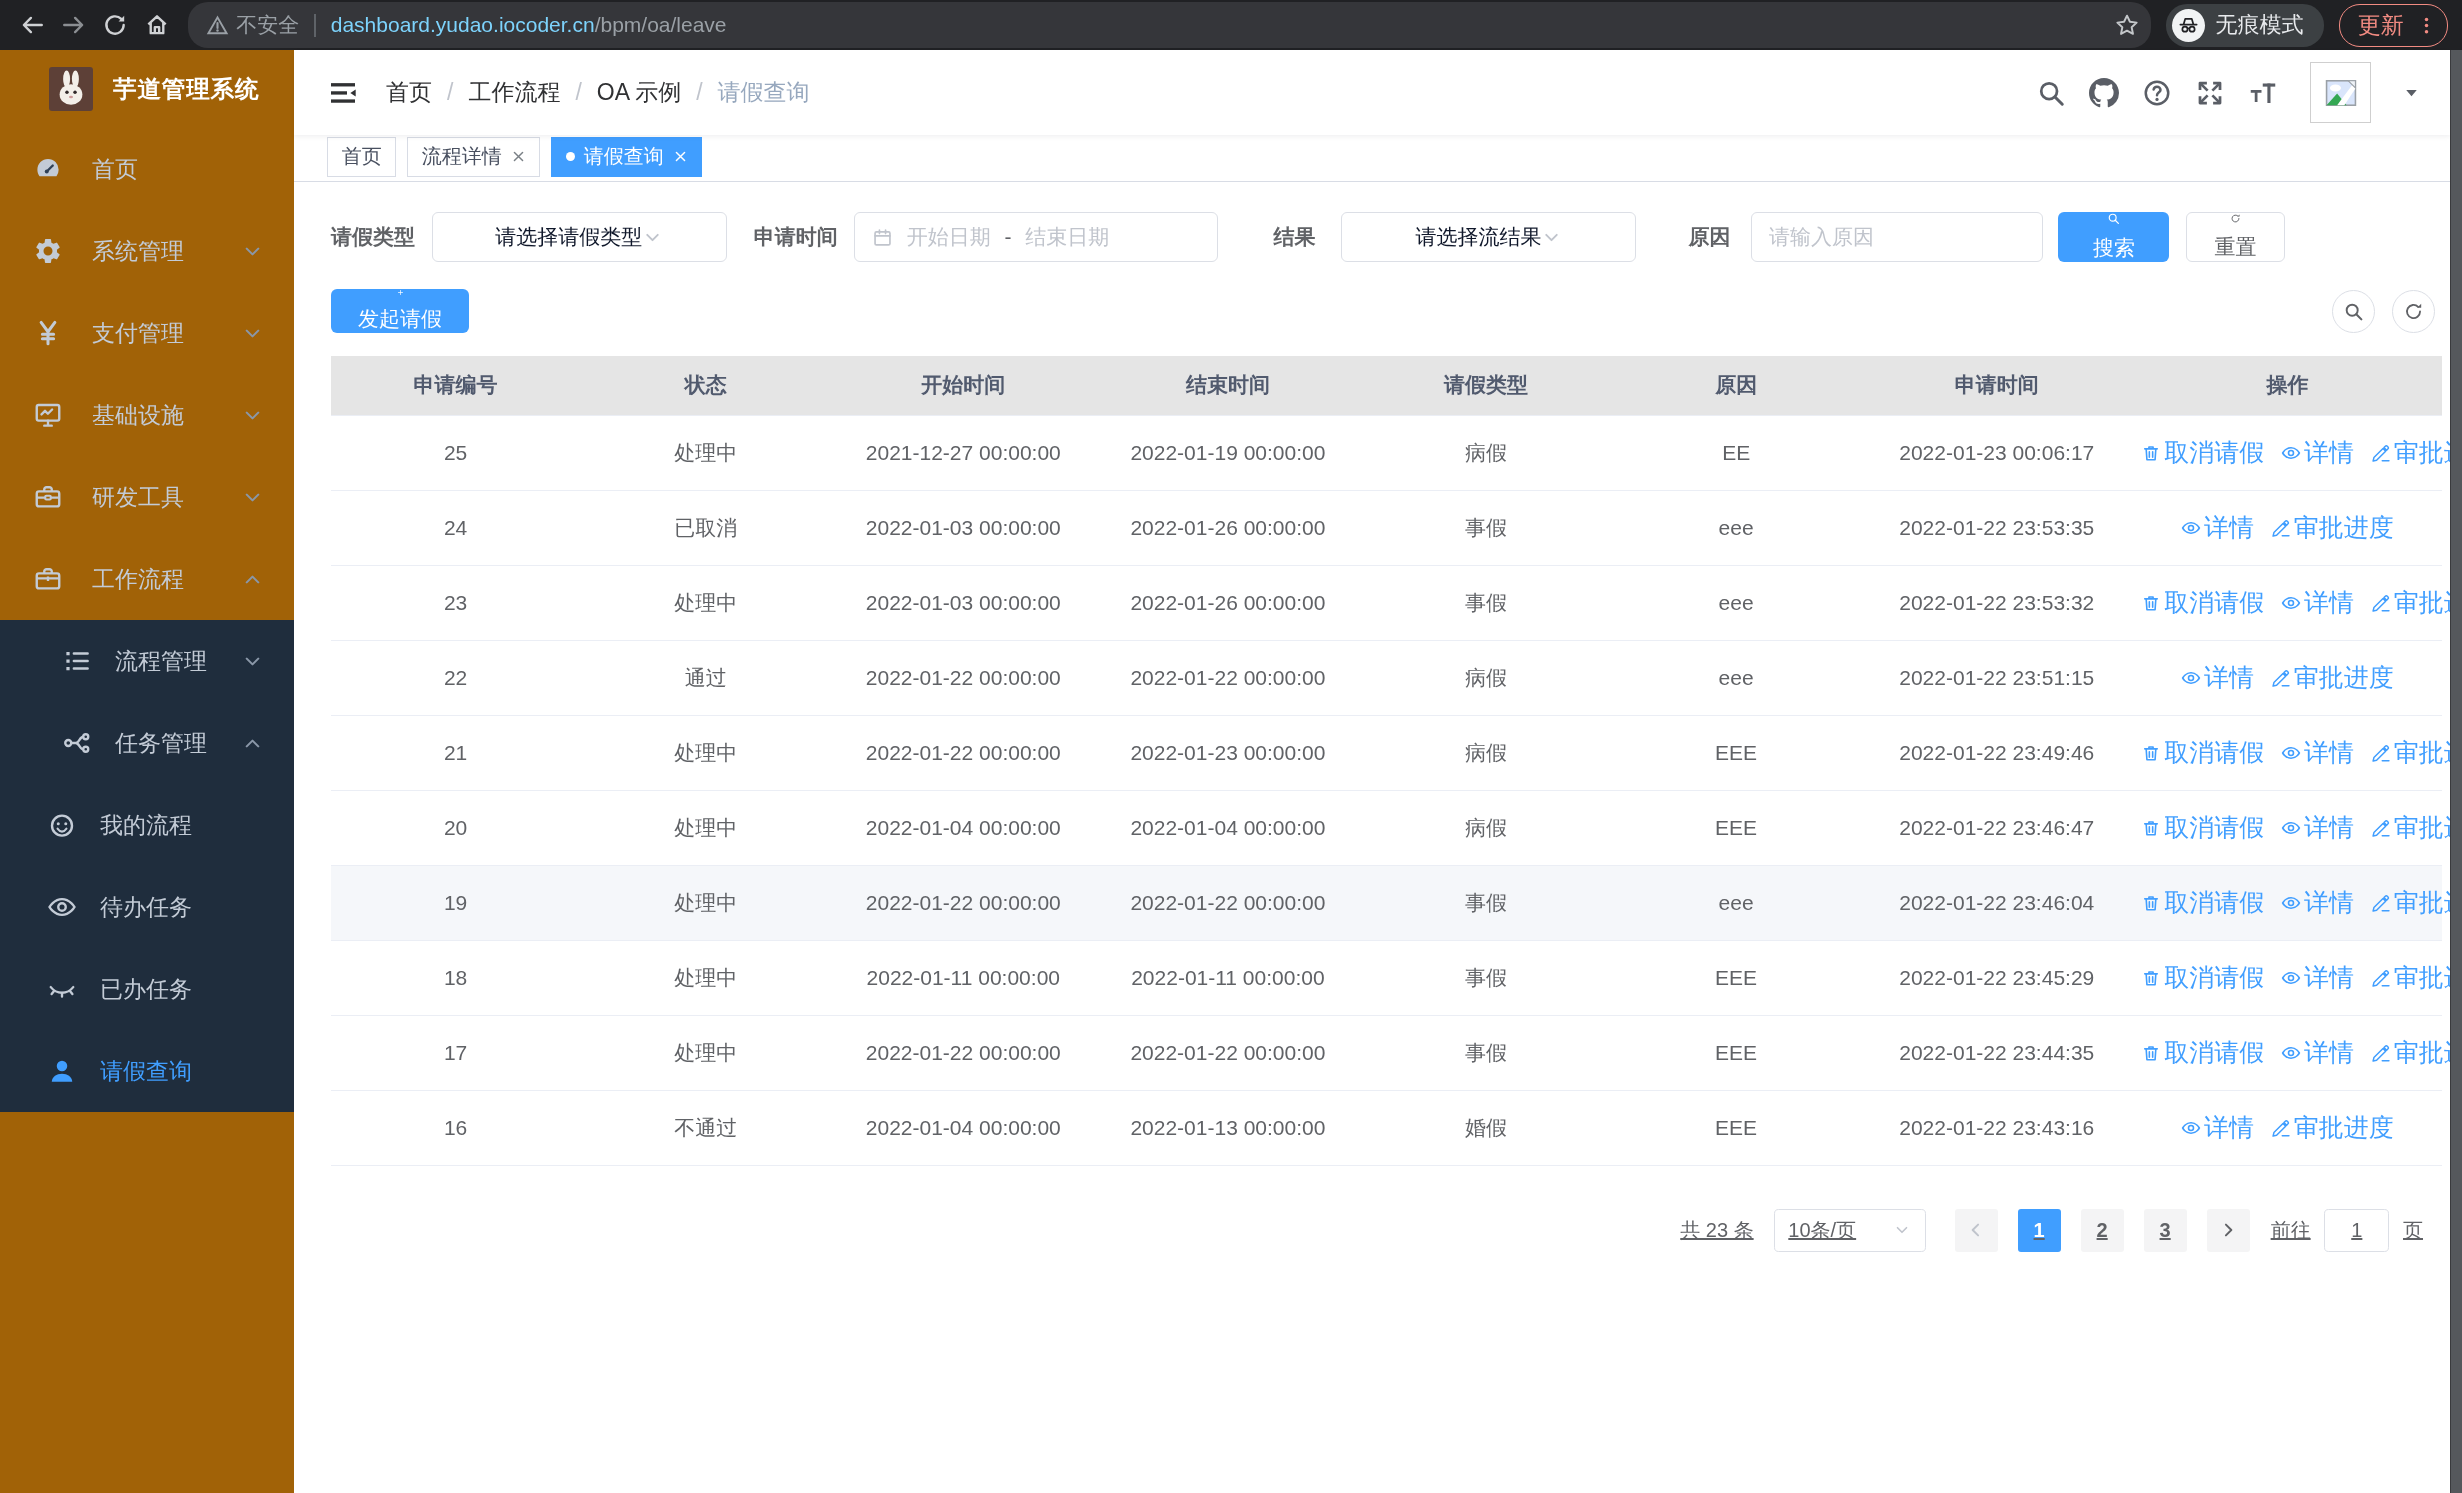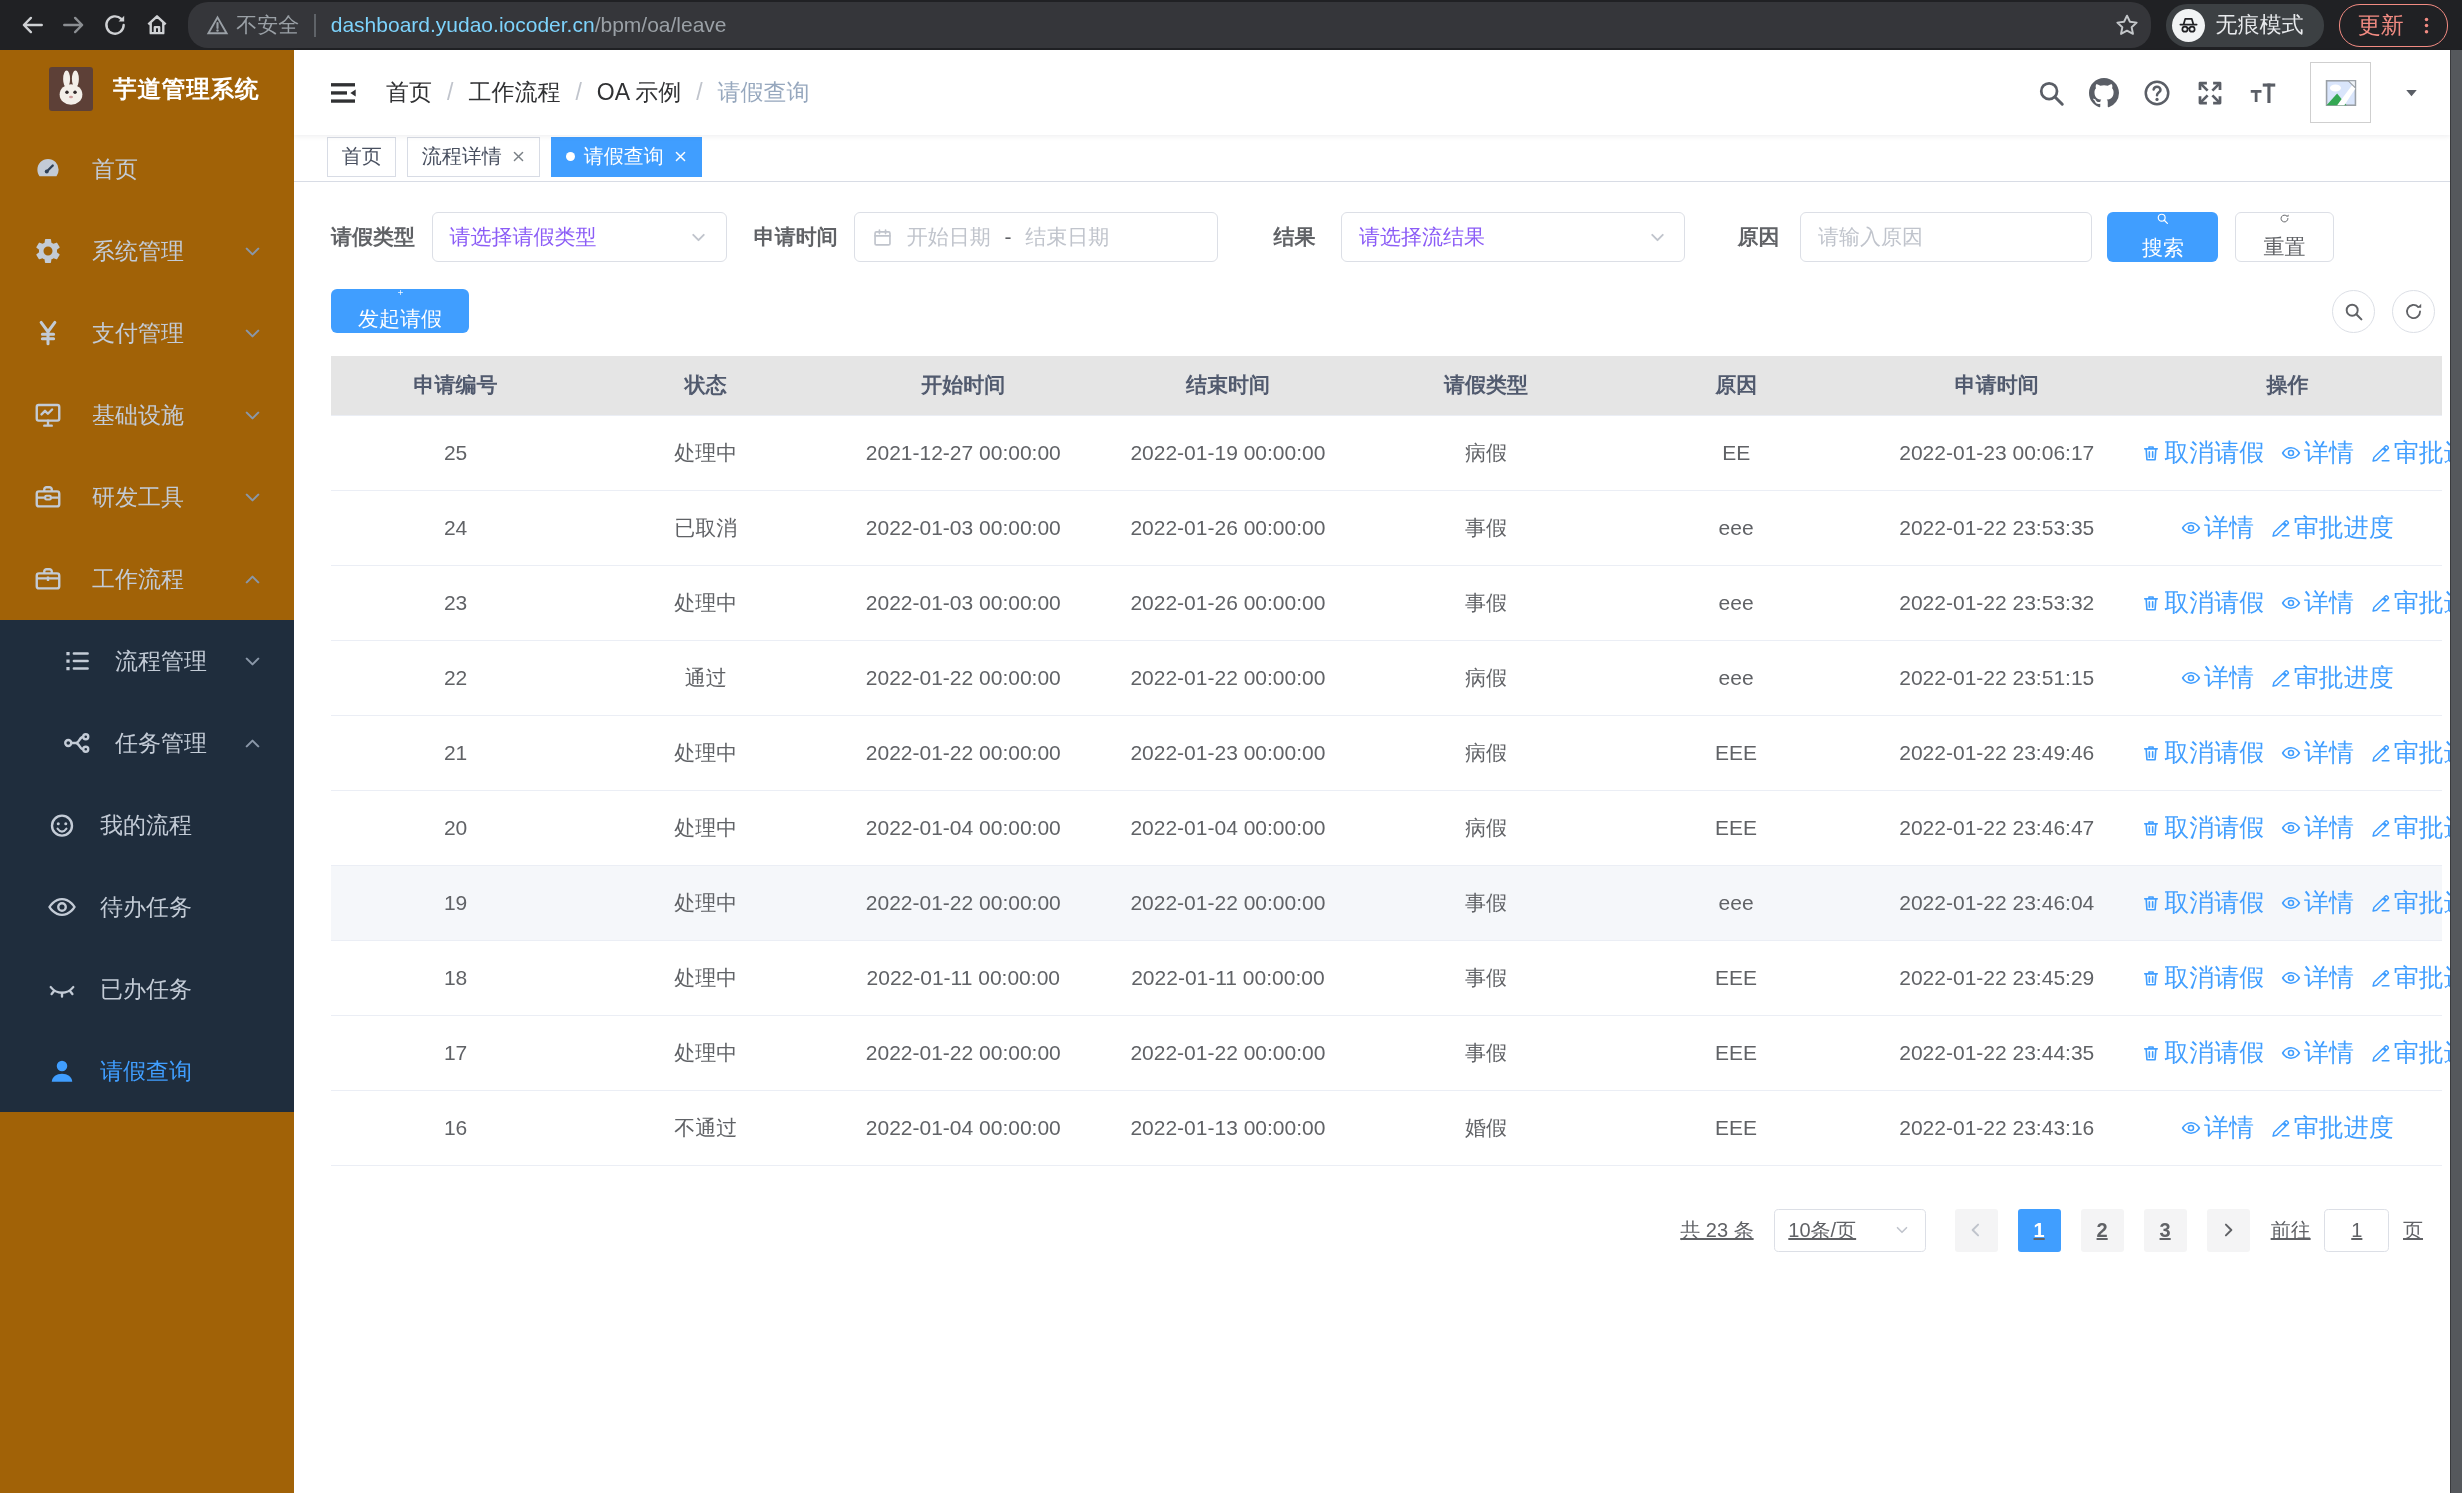--- a/index.html
+++ b/index.html
@@ -76,21 +76,21 @@
   .tab .tab-close svg { width:15px; height:15px; }
   .tab.active { background:#409eff; border-color:#409eff; color:#fff; }
   .tab.active .tab-close { color:#fff; }
   .tab-dot { width:9px; height:9px; border-radius:50%; background:#fff; }
 
   
   .content { padding-left:37px; }
   .filters { margin-top:30px; display:flex; align-items:center; font-size:21px; color:#606266; }
   .f-label { font-weight:bold; white-space:nowrap; }
   .box { height:50px; border:1.5px solid #dcdfe6; border-radius:6px; background:#fff; display:flex; align-items:center; font-size:21px; }
-  .sel { justify-content:space-between; padding:0 16.7px; color:#8b5cf6; }
+  .sel { justify-content:center; padding:0 16.7px; color:#0f172a; }
   .sel .chev-d { color:#c0c4cc; display:flex; }
   .sel .chev-d svg, .daterange svg.cal { width:21px; height:21px; }
   .daterange { padding:0 16.7px; color:#c0c4cc; gap:13.7px; }
   .range-sep { color:#606266; }
   .reason-input { width:292px; height:50px; border:1.5px solid #dcdfe6; border-radius:6px; padding:0 16.7px; font-size:21px; color:#606266;
     font-family:"Liberation Sans","DejaVu Sans",sans-serif; outline:none; }
   .reason-input::placeholder { color:#c0c4cc; }
   .btn { height:50px; border-radius:6px; display:flex; align-items:center; justify-content:center; gap:9px; font-size:21px; cursor:pointer; border:none;flex-direction:column; }
   .btn svg { width:21px; height:21px; }
   .btn-primary { background:#409eff; color:#fff; }
@@ -592,21 +592,21 @@
           <span class="f-label" style="margin-left:27px">申请时间</span>
           <div class="box daterange" style="width:364px;margin-left:16.7px">
             <svg class="cal" viewBox="0 0 28 28" width="21" height="21">
                 <use href="#i-calendar"></use>
               </svg>
             <span>开始日期</span>
             <span class="range-sep">-</span>
             <span>结束日期</span>
           </div>
           <span class="f-label" style="margin-left:55px">结果</span>
-          <div class="box sel" style="width:344px;margin-left:26px">
+          <div class="box sel" style="width:295px;margin-left:26px">
             <span>请选择流结果</span>
             <span class="chev-d">
                 <svg viewBox="0 0 28 28" width="21" height="21">
                   <use href="#i-chev-down"></use>
                 </svg>
               </span>
           </div>
           <span class="f-label" style="margin-left:52px">原因</span>
           <input class="reason-input" style="margin-left: 21px;" placeholder="请输入原因">
           <button class="btn btn-primary" style="width:111px;margin-left:15px">

